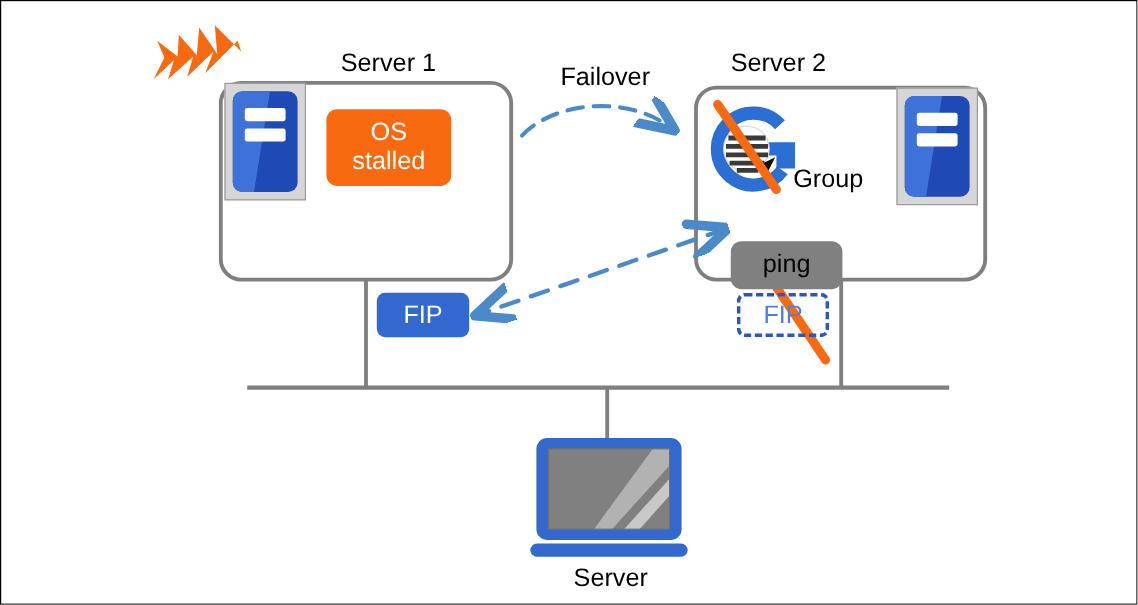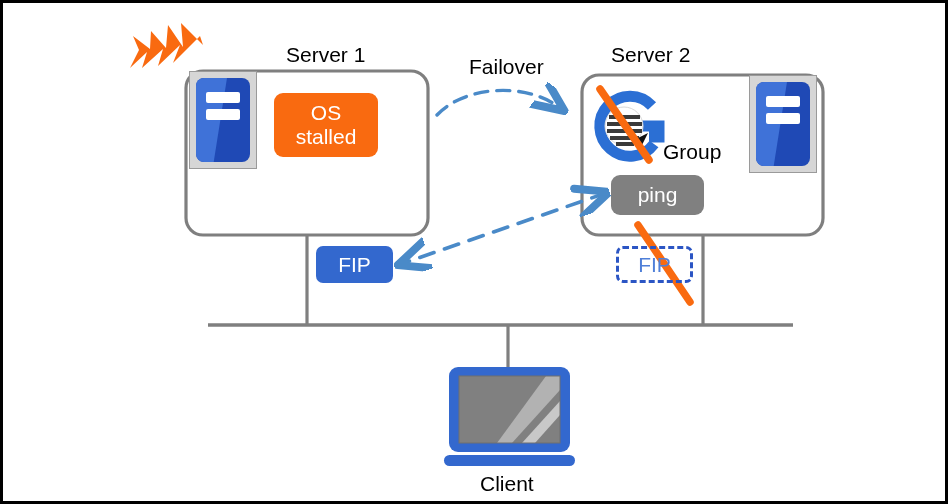--- a/index.html
+++ b/index.html
@@ -8,21 +8,21 @@
     background: #ffffff;
   }
   body {
     font-family: "Liberation Sans", sans-serif;
   }
   #stage {
     position: relative;
     width: 948px;
     height: 504px;
     background: #ffffff;
-    border: 3px solid #000000;
+    border: 1px solid #000000;
     box-sizing: border-box;
     overflow: hidden;
   }
   #svg-layer {
     position: absolute;
     left: 0;
     top: 0;
     width: 948px;
     height: 504px;
   }
@@ -44,23 +44,24 @@
   }
   .chip-os {
     background: #F96A10;
     color: #ffffff;
     border-radius: 9px;
     font-size: 21px;
     flex-direction: column;
   }
   .chip-ping {
     background: #808080;
-    color: #ffffff;
+    color: #000000;
     border-radius: 9px;
     font-size: 21px;
+    margin-top: 28px;
   }
   .chip-fip {
     background: #3368CE;
     color: #ffffff;
     border-radius: 7px;
     font-size: 21px;
   }
   .chip-fip-ghost {
     background: transparent;
     color: #4F7FD8;
@@ -180,21 +181,21 @@
   </div>
 
   <div class="lbl" style="left:283px; top:40px;">Server 1</div>
 
   <div class="lbl" style="left:608px; top:40px;">Server 2</div>
 
   <div class="lbl" style="left:466px; top:52px;">Failover</div>
 
   <div class="lbl" style="left:660px; top:112px;margin-top:25px;">Group</div>
 
-  <div class="lbl" style="left:477px; top:469px;">Client</div>
+  <div class="lbl" style="left:477px; top:469px;">Server</div>
 
   <div class="chip chip-os" style="left:271px; top:90px; width:104px; height:64px;">
     <span>OS</span>
     <span>stalled</span>
   </div>
 
   <div class="chip chip-ping" style="left:608px; top:172px; width:93px; height:40px;">
     <span>ping</span>
   </div>
 

